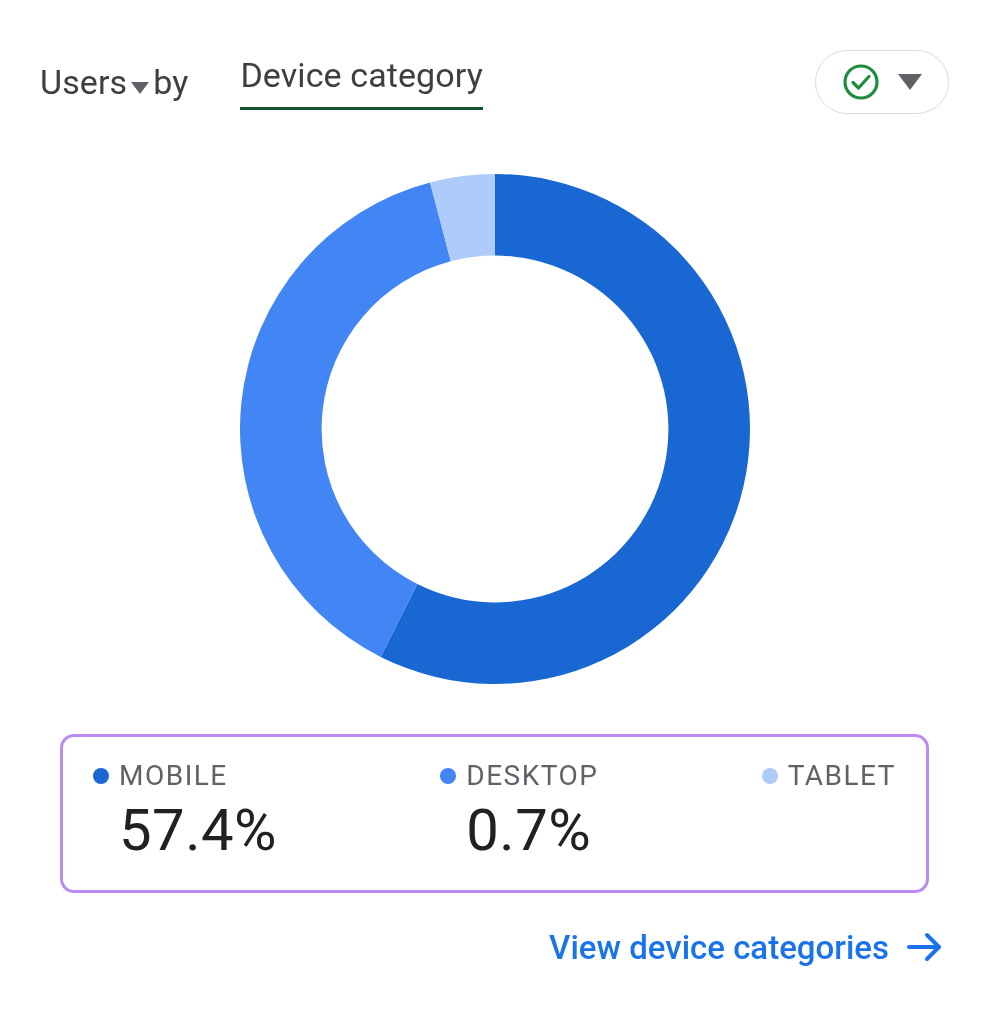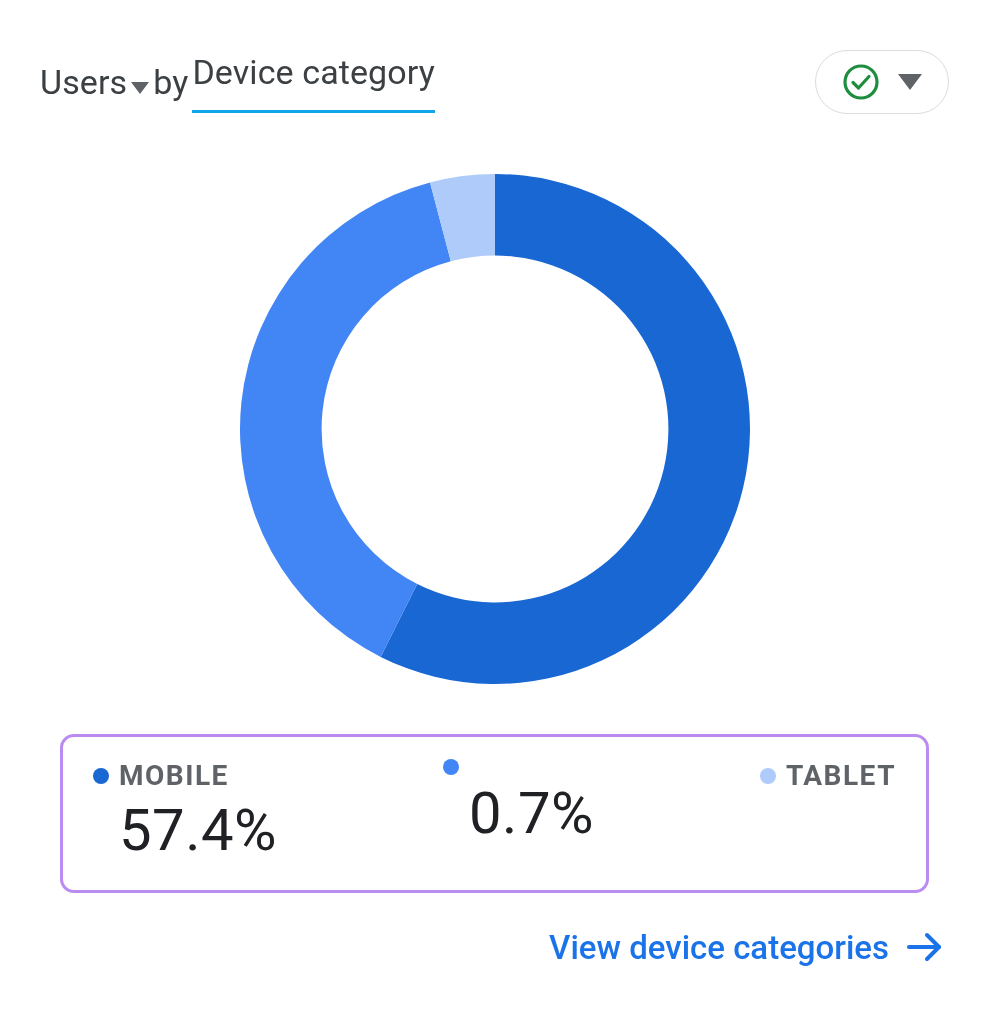--- a/index.html
+++ b/index.html
@@ -29,22 +29,23 @@
       display: inline-flex;
       align-items: flex-start;
       gap: 2px;
       cursor: pointer;
     }
     .caret {
       display: inline-block;
       margin-left: 2px;
     }
     .dimension {
-      border-bottom: 3px solid #0ea5e9;
-      padding-bottom: 18px;
+      border-bottom: 3px solid #14532d;
+      padding-bottom: 12px;
+      margin-left: 48px;
     }
     .status-pill {
       display: flex;
       align-items: center;
       gap: 18px;
       border: 1.5px solid #dadce0;
       border-radius: 999px;
       padding: 12px 26px;
       cursor: pointer;
     }
@@ -89,21 +90,21 @@
     }
     .legend-dot {
       width: 16px; height: 16px;
       border-radius: 50%;
       flex-shrink: 0;
     }
     .legend-label {
       font-size: 28px;
       color: #5f6368;
       letter-spacing: 1.5px;
-      font-weight: 700;
+      font-weight: 400;
     }
     .legend-value {
       font-size: 58px;
       color: #202124;
       margin-left: 26px;
       letter-spacing: 0.5px;
     }
 
     .footer-link {
       display: flex;
@@ -163,20 +164,21 @@
     <div class="legend-item">
       <div class="legend-label-row">
         <span class="legend-dot" style="background: rgb(25, 103, 210);"></span>
         <span class="legend-label">MOBILE</span>
       </div>
       <div class="legend-value">57.4%</div>
     </div>
     <div class="legend-item">
       <div class="legend-label-row">
         <span class="legend-dot" style="background: rgb(66, 133, 244);"></span>
+        <span class="legend-label">DESKTOP</span>
       </div>
       <div class="legend-value">0.7%</div>
     </div>
     <div class="legend-item">
       <div class="legend-label-row">
         <span class="legend-dot" style="background: rgb(174, 203, 250);"></span>
         <span class="legend-label">TABLET</span>
       </div>
     </div>
   </div>

